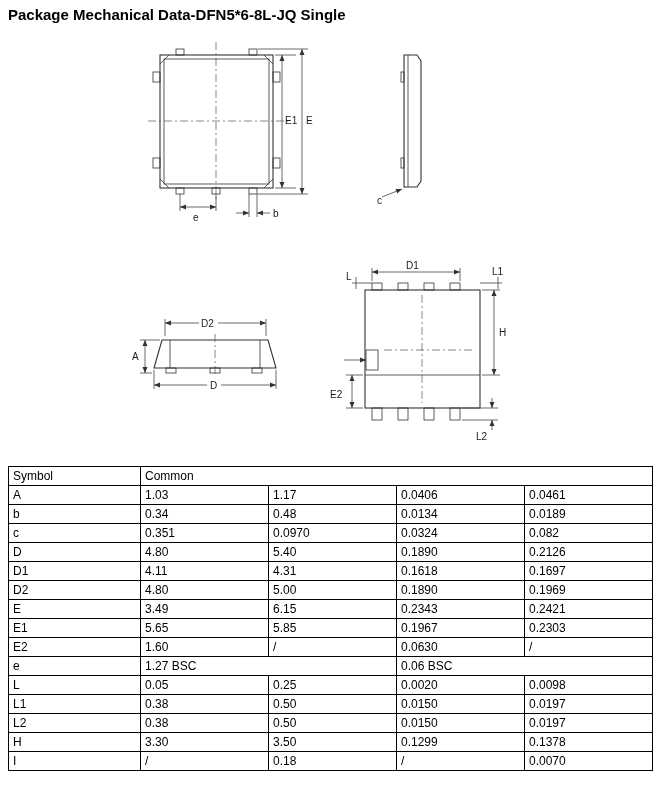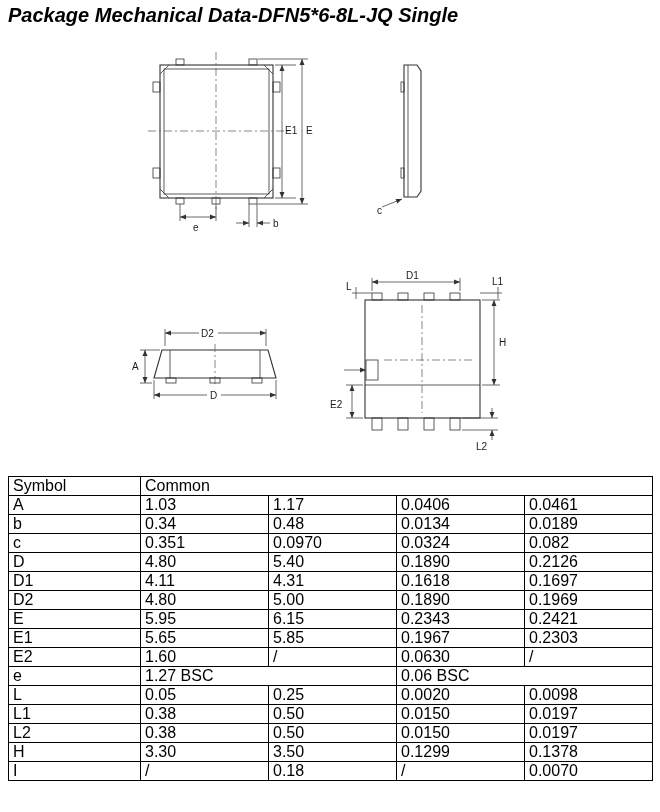--- a/index.html
+++ b/index.html
@@ -5,41 +5,40 @@
   * { box-sizing: border-box; }
   html, body { margin: 0; padding: 0; }
   body {
     width: 660px; height: 812px;
     background: #ffffff;
     font-family: "Liberation Sans", sans-serif;
     color: #000;
     overflow: hidden;
   }
   .title {
-    font-size: 20px;
+    font-size: 15px;
     font-weight: bold;
-    margin: 6px 0 14px 8px;
+    margin: 6px 0 4px 8px;
     line-height: 18px;
-    font-style: italic;
   }
   svg.drawings { display: block; margin-top: 2px; }
   .body-line   { stroke: #333; stroke-width: 1.1; fill: none; }
   .thin-line   { stroke: #333; stroke-width: 0.8; fill: none; }
   .dim-line    { stroke: #444; stroke-width: 0.8; fill: none; }
   .center-line { stroke: #555; stroke-width: 0.7; fill: none; stroke-dasharray: 8 3 2 3; }
   .dimtext {
     font-size: 10px; fill: #1a1a1a;
     font-family: "Liberation Sans", sans-serif;
   }
   table.spec {
     border-collapse: collapse;
     margin: 6px 8px 0 8px;
     width: 644px;
     table-layout: fixed;
-    font-size: 16px;
+    font-size: 12px;
     padding-left: 20px;
   }
   .spec td {
     border: 1px solid #000;
     padding: 0 4px;
     height: 19px;
     vertical-align: middle;
     white-space: nowrap;
     overflow: hidden;
     text-align: left;
@@ -244,21 +243,21 @@
   </tr>
   <tr>
     <td>D2</td>
     <td>4.80</td>
     <td>5.00</td>
     <td>0.1890</td>
     <td>0.1969</td>
   </tr>
   <tr>
     <td>E</td>
-    <td>5.95</td>
+    <td>3.49</td>
     <td>6.15</td>
     <td>0.2343</td>
     <td>0.2421</td>
   </tr>
   <tr>
     <td>E1</td>
     <td>5.65</td>
     <td>5.85</td>
     <td>0.1967</td>
     <td>0.2303</td>

